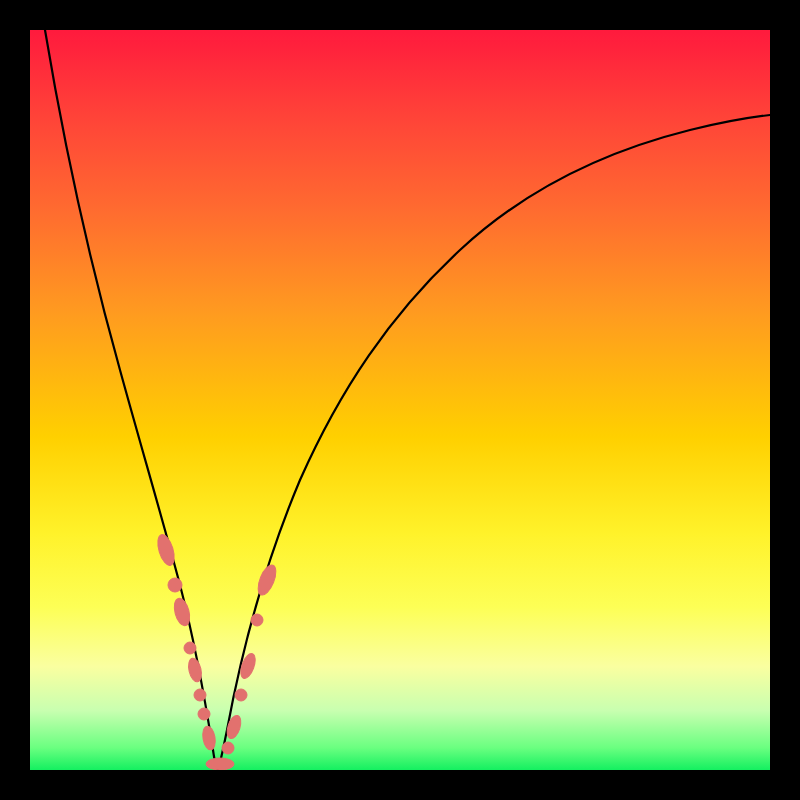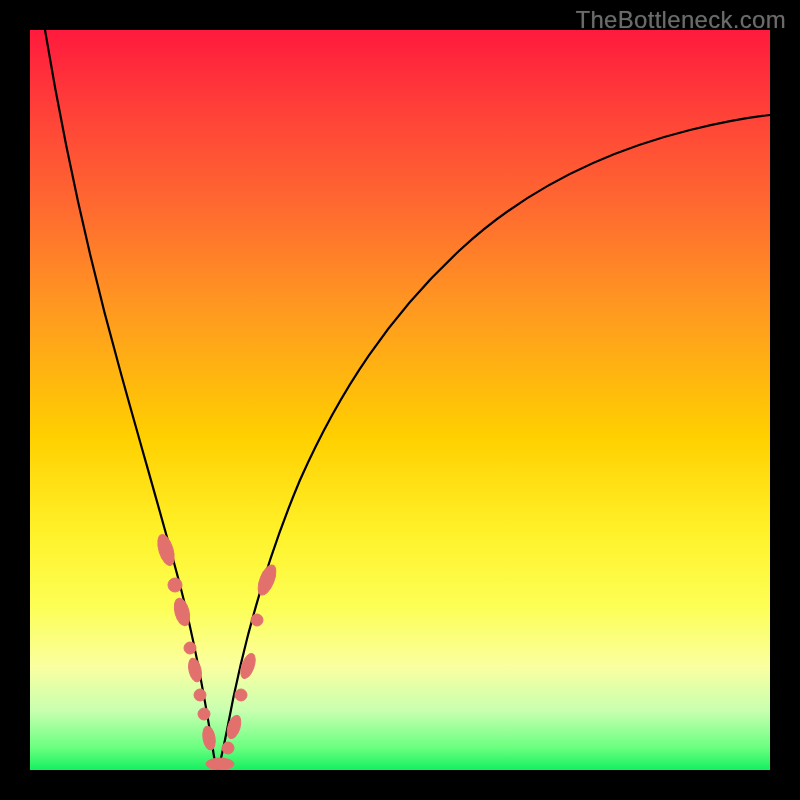--- a/index.html
+++ b/index.html
@@ -99,14 +99,13 @@
 
         <circle cx="198" cy="718" r="6"></circle>
         <ellipse cx="204" cy="697" rx="6" ry="12" transform="rotate(18 204 697)"></ellipse>
         <circle cx="211" cy="665" r="6"></circle>
         <ellipse cx="218" cy="636" rx="6" ry="13" transform="rotate(20 218 636)"></ellipse>
         <circle cx="227" cy="590" r="6"></circle>
         <ellipse cx="237" cy="550" rx="7" ry="16" transform="rotate(22 237 550)"></ellipse>
       </g>
     </svg>
   </div>
-  <div class="watermark">TheBottleneck.com</div>
 </div>
 
 </body></html>

